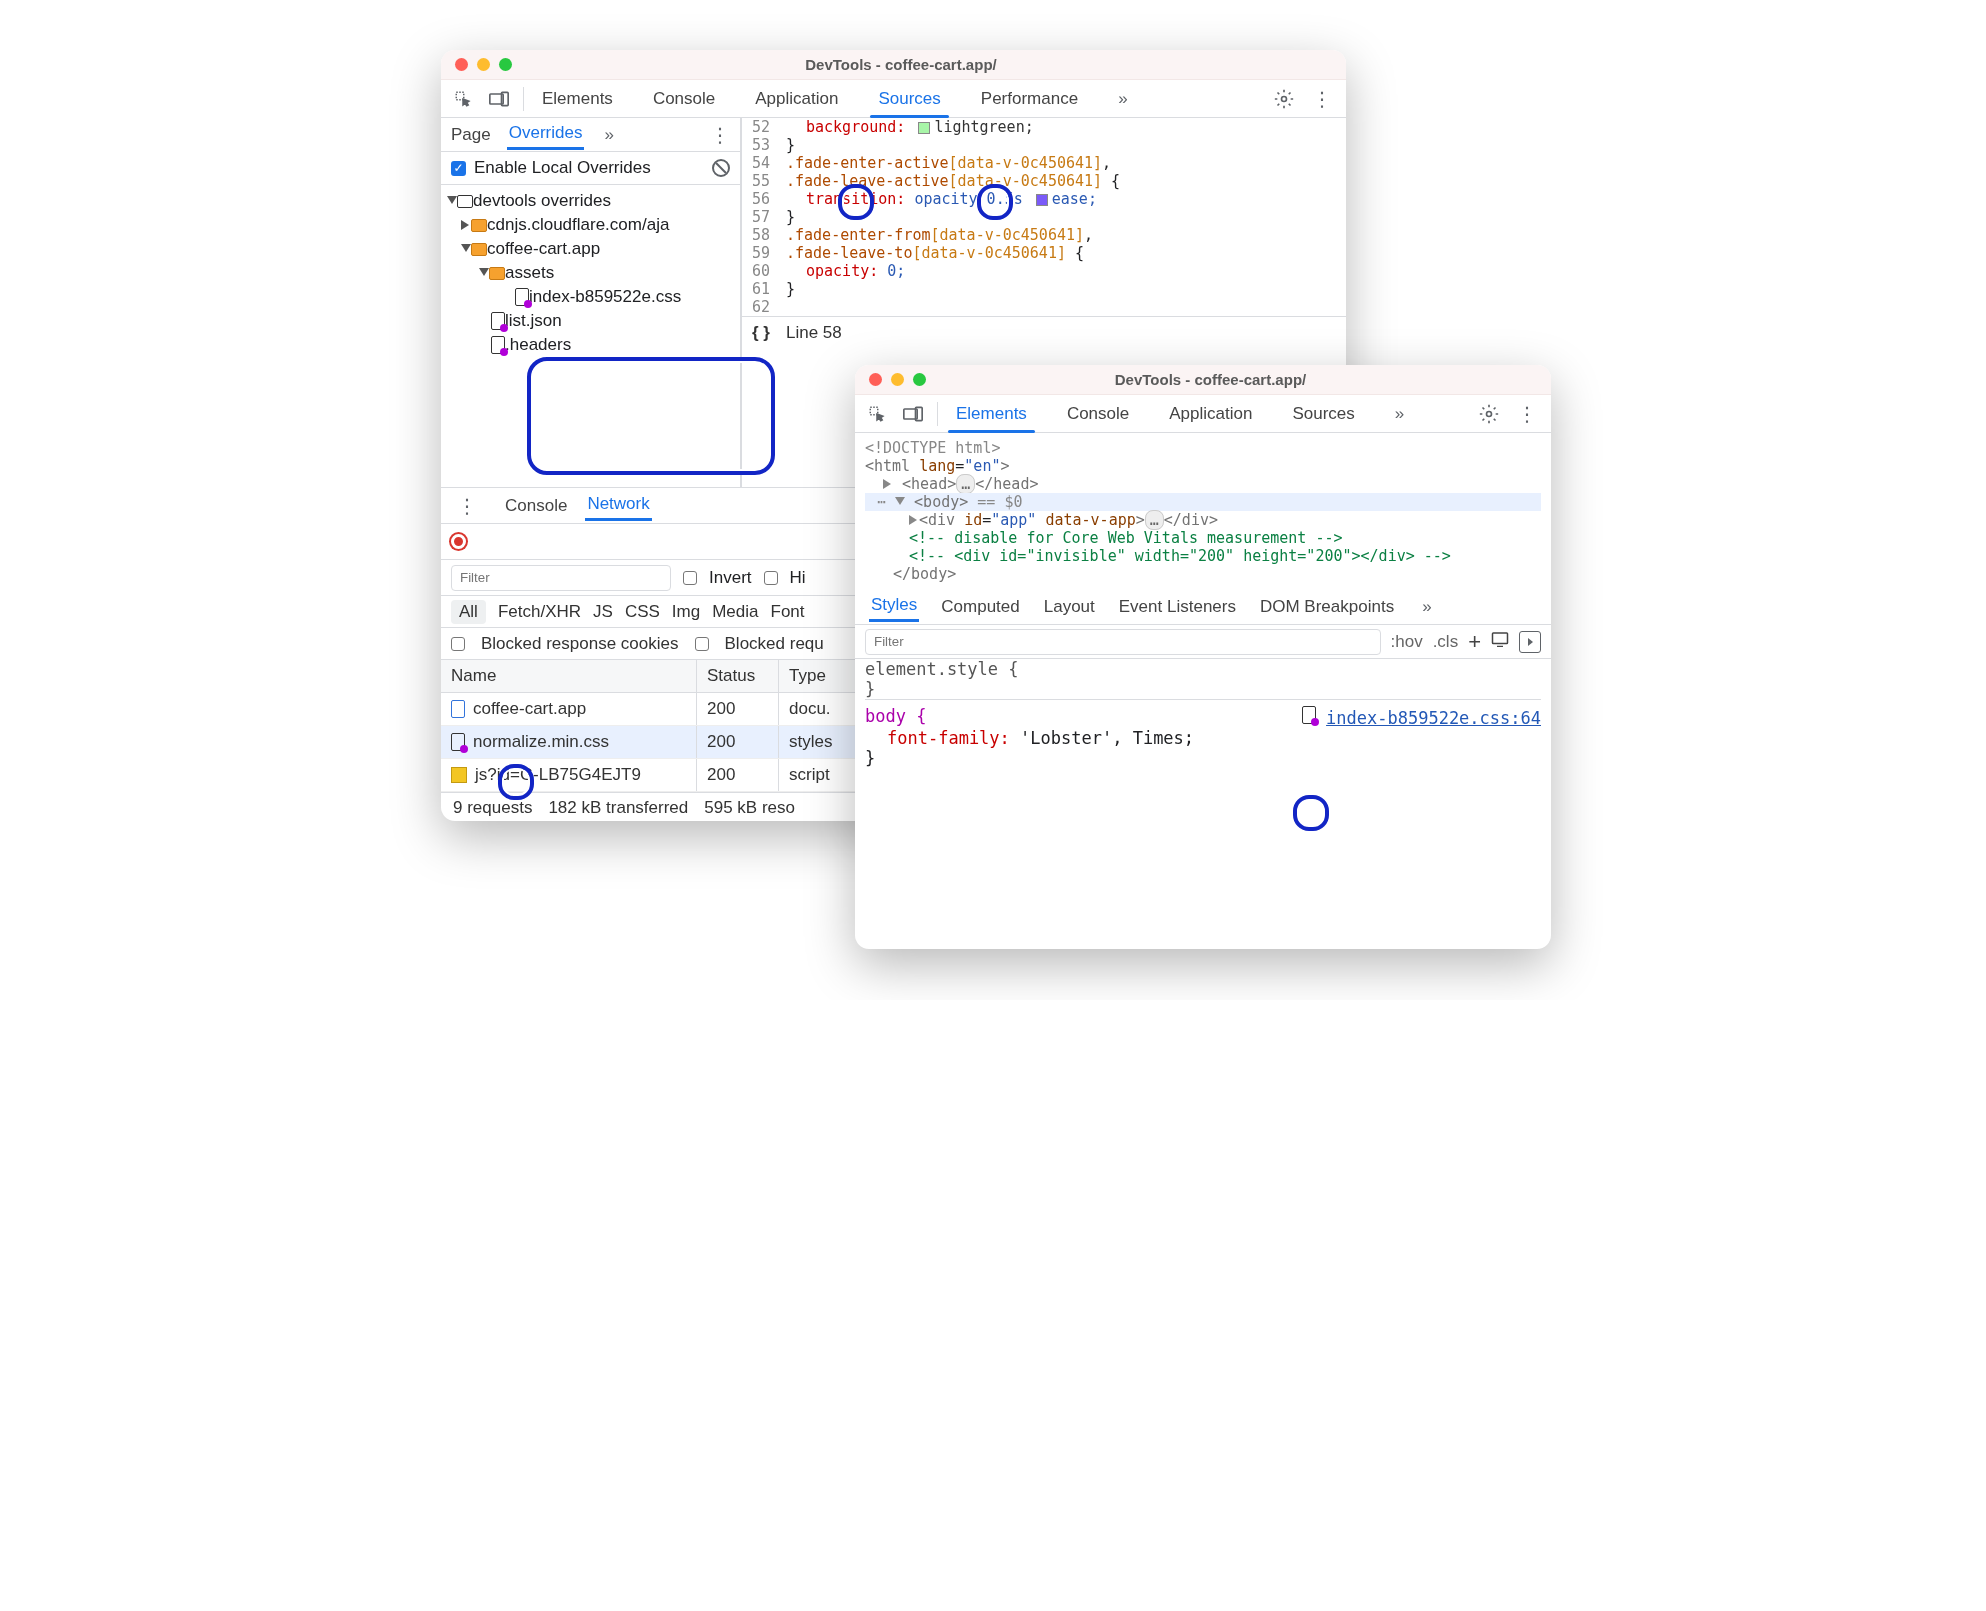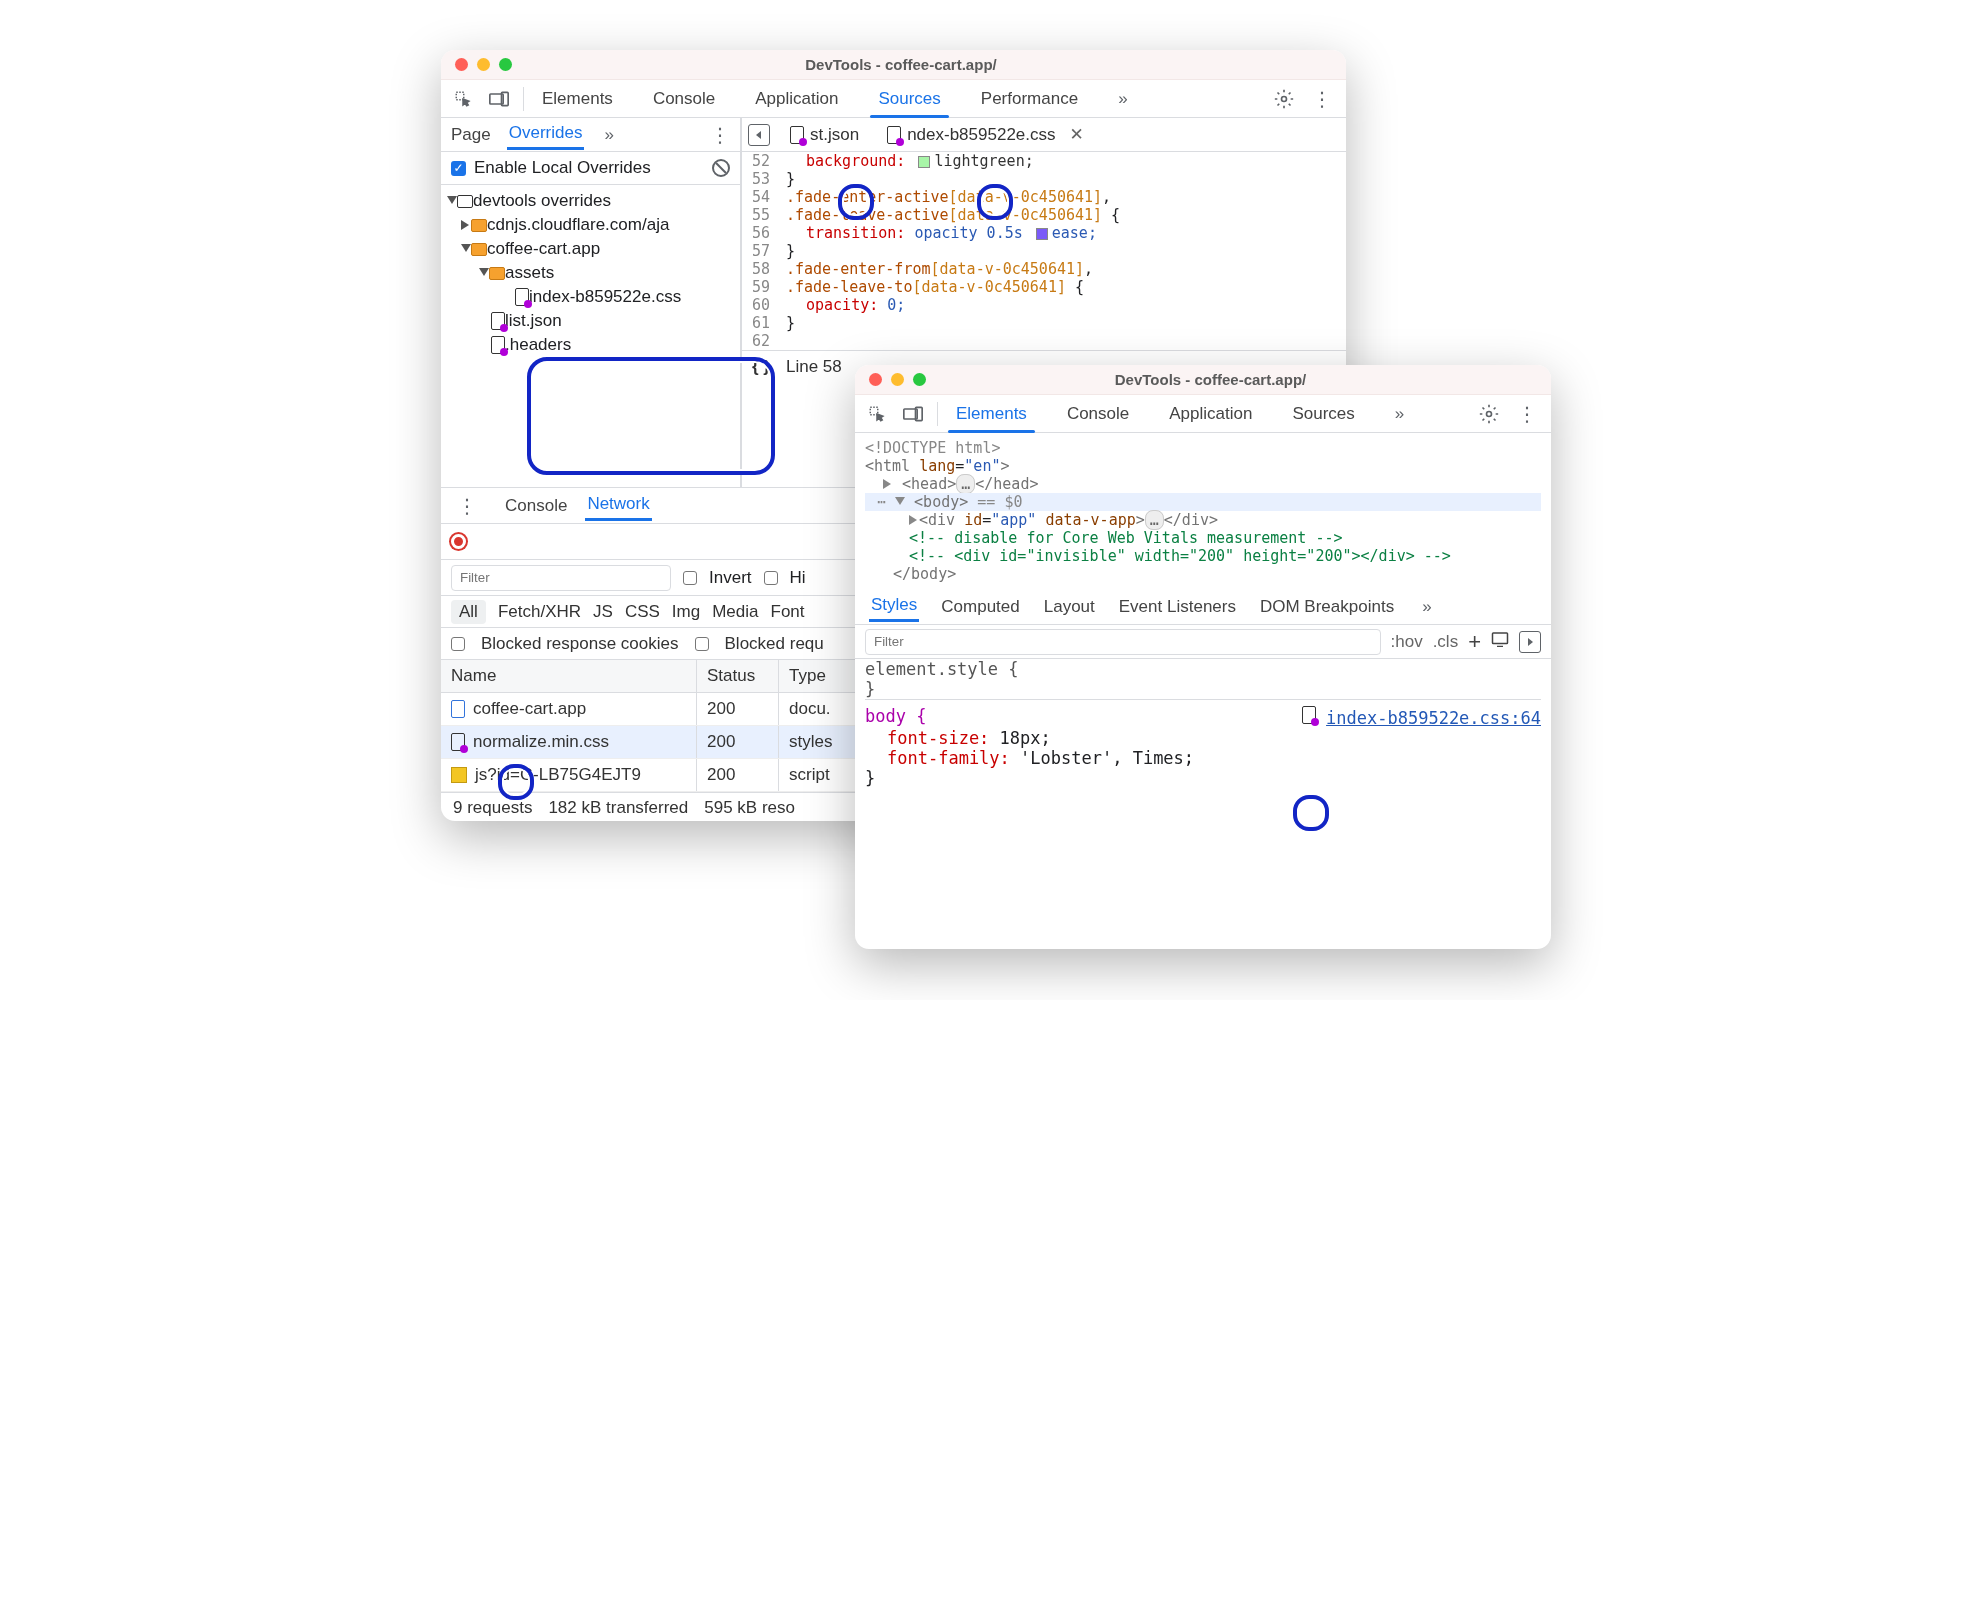--- a/index.html
+++ b/index.html
@@ -194,36 +194,20 @@
               <span>list.json</span>
             </div>
         <div class="trow" style="padding-left:48px">
               <span class="ficon dot"></span>
               <span>.headers</span>
             </div>
       </div>
     </div>
 
     <div class="editor">
-      <div class="etabs">
-        <span class="panelicon">
-              <svg width="12" height="12" viewBox="0 0 12 12">
-                <path d="M8 2L3 6l5 4z" fill="#5f6368"></path>
-              </svg>
-            </span>
-        <span class="etab">
-              <span class="ficon dot"></span>
-              <span>st.json</span>
-            </span>
-        <span class="etab active">
-              <span class="ficon dot"></span>
-              <span>ndex-b859522e.css</span>
-              <span class="x">✕</span>
-            </span>
-      </div>
       <div class="code">
         <div class="codeline">
               <span class="gutter">52</span>
               <span style="padding-left:28px"><span class="prop">background:</span> <span class="swatch"></span><span class="val">lightgreen;</span></span>
             </div>
         <div class="codeline">
               <span class="gutter">53</span>
               <span style="padding-left:8px">}</span>
             </div>
         <div class="codeline">
@@ -433,21 +417,20 @@
         </span>
   </div>
 
   <div class="styles">
     <div style="color:#555">element.style {</div>
     <div style="color:#555">}</div>
     <div style="display:flex;border-top:1px solid var(--bd);padding-top:6px">
       <span style="color:#aa00aa">body {</span>
       <span class="stylefile"><span class="ficon dot"></span> <span class="a">index-b859522e.css:64</span></span>
     </div>
-    <div style="padding-left:22px"><span style="color:#c80000">font-size:</span> <span>18px;</span></div>
     <div style="padding-left:22px"><span style="color:#c80000">font-family:</span> <span>'Lobster', Times;</span></div>
     <div>}</div>
   </div>
 
   <div class="bubble" style="right:222px;bottom:118px;width:36px;height:36px"></div>
 </div>
 
 </div>
 
 </body></html>

